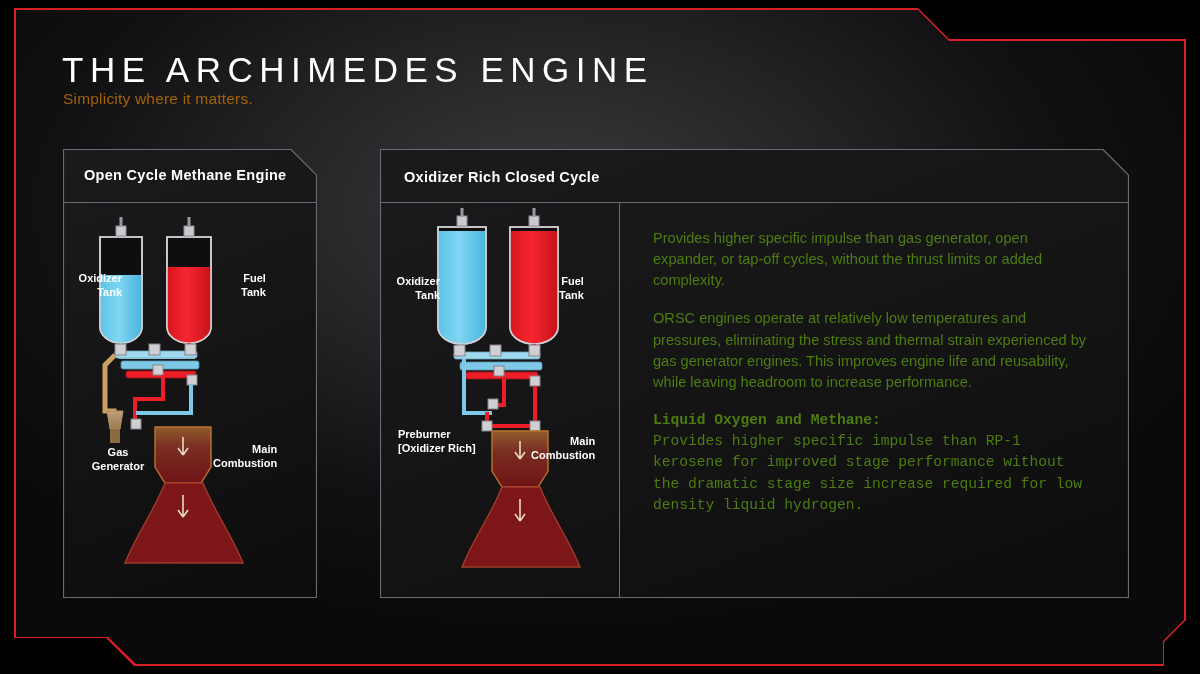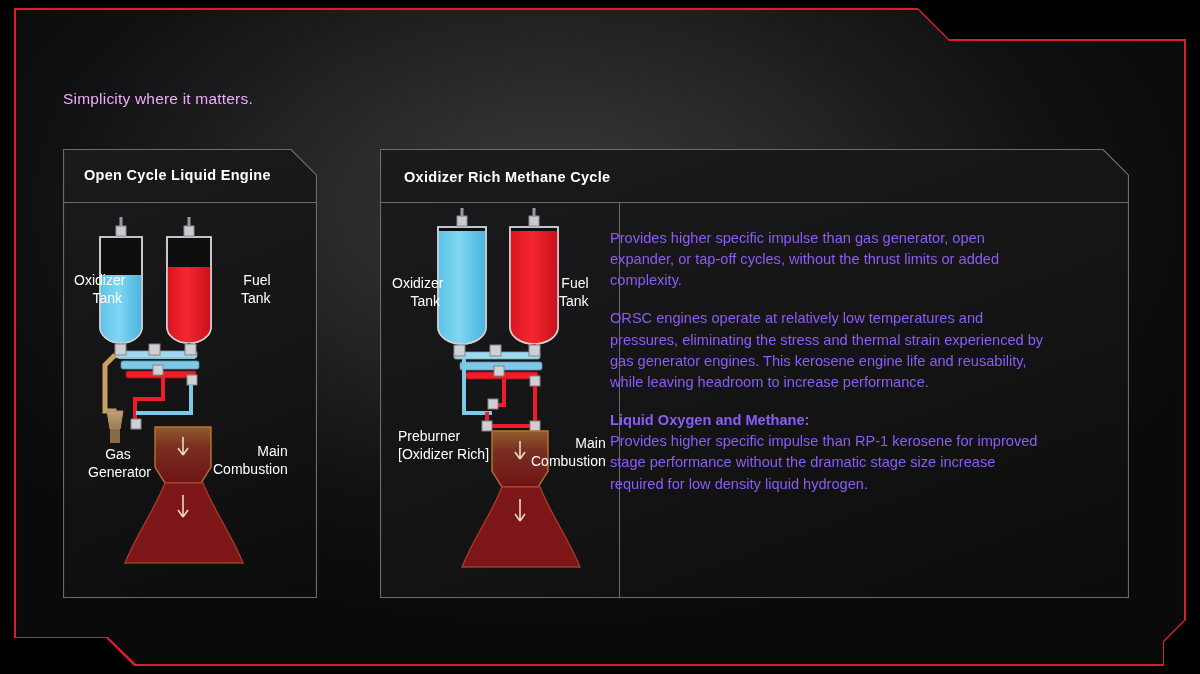--- a/index.html
+++ b/index.html
@@ -46,21 +46,21 @@
     color: #ffffff;
     font-size: 35px;
     letter-spacing: 6.5px;
     font-weight: 400;
     white-space: nowrap;
   }
   .subtitle {
     position: absolute;
     left: 63px;
     top: 90px;
-    color: #f0abfc;
+    color: #a16207;
     font-size: 15.5px;
     letter-spacing: 0.2px;
   }
   
   .panel {
     position: absolute;
     background: linear-gradient(160deg, #181819 0%, #121213 55%, #0d0d0e 100%);
     border: 1px solid #6a6a70;
   }
   .panel-left {
@@ -119,59 +119,60 @@
     left: 619px;
     top: 203px;
     width: 1px;
     height: 395px;
     background: #6a6a70;
   }
 
   
   .text-col {
     position: absolute;
-    left: 610px;
+    left: 653px;
     top: 228px;
     width: 440px;
-    color: #8b5cf6;
+    color: #4d7c0f;
     font-size: 14.6px;
     line-height: 1.45;
   }
   .text-col p { margin: 0 0 17px 0; }
-  .text-col p:last-child { margin-bottom: 0; }
+  .text-col p:last-child { margin-bottom: 0; font-family: Liberation Mono, monospace; }
   .text-col .bold-lead { font-weight: bold; display: block; }
 
   
   .diagram { position: absolute; }
   .dlabel {
     position: absolute;
     color: #ffffff;
-    font-size: 14px;
-    font-weight: normal;
+    font-size: 11px;
+    font-weight: bold;
     line-height: 1.25;
     white-space: nowrap;
   }
   .dlabel.right { text-align: right; }
   .dlabel.left { text-align: right; }
 </style>
 </head>
 <body>
 
 <div class="slide">
 
   <div class="frame-outer"></div>
   <div class="frame-inner"></div>
 
+  <div class="title">THE ARCHIMEDES ENGINE</div>
   <div class="subtitle">Simplicity where it matters.</div>
 
   <div class="panel panel-left"></div>
   <svg class="panel-left-border" viewBox="0 0 254 449">
     <polygon points="0.5,0.5 228,0.5 253.5,26 253.5,448.5 0.5,448.5" fill="none" stroke="#6a6a70" stroke-width="1.2"></polygon>
   </svg>
-  <div class="panel-header hdr-left">Open Cycle Liquid Engine</div>
+  <div class="panel-header hdr-left">Open Cycle Methane Engine</div>
   <div class="divider div-left"></div>
 
   <svg class="diagram" style="left:63px; top:205px; width:254px; height:385px;" viewBox="0 0 254 385">
     <defs>
       <linearGradient id="oxGradL" x1="0" y1="0" x2="1" y2="0">
         <stop offset="0%" stop-color="#5cc3e8"></stop>
           <stop offset="45%" stop-color="#7fd6f2"></stop>
           <stop offset="100%" stop-color="#49b4dd"></stop>
       </linearGradient>
       <linearGradient id="fuGradL" x1="0" y1="0" x2="1" y2="0">
@@ -230,21 +231,21 @@
 
   <div class="dlabel left" style="left:74px; top:272px; width:48px;">Oxidizer<br>Tank</div>
   <div class="dlabel right" style="left:241px; top:272px;">Fuel<br>Tank</div>
   <div class="dlabel" style="left:88px; top:446px; text-align:center; width:60px;">Gas<br>Generator</div>
   <div class="dlabel right" style="left:213px; top:443px;">Main<br>Combustion</div>
 
   <div class="panel panel-right"></div>
   <svg class="panel-right-border" viewBox="0 0 749 449">
     <polygon points="0.5,0.5 723,0.5 748.5,26 748.5,448.5 0.5,448.5" fill="none" stroke="#6a6a70" stroke-width="1.2"></polygon>
   </svg>
-  <div class="panel-header hdr-right">Oxidizer Rich Methane Cycle</div>
+  <div class="panel-header hdr-right">Oxidizer Rich Closed Cycle</div>
   <div class="divider div-right"></div>
   <div class="vdiv-right"></div>
 
   <svg class="diagram" style="left:380px; top:205px; width:239px; height:385px;" viewBox="0 0 239 385">
     <defs>
       <linearGradient id="oxGradR" x1="0" y1="0" x2="1" y2="0">
         <stop offset="0%" stop-color="#5cc3e8"></stop>
           <stop offset="45%" stop-color="#7fd6f2"></stop>
           <stop offset="100%" stop-color="#49b4dd"></stop>
       </linearGradient>
@@ -296,20 +297,20 @@
     <path d="M140,294 v22 M140,316 l-5,-7 M140,316 l5,-7" stroke="#e8d9c7" stroke-width="1.6" fill="none"></path>
   </svg>
 
   <div class="dlabel left" style="left:392px; top:275px; width:48px;">Oxidizer<br>Tank</div>
   <div class="dlabel right" style="left:559px; top:275px;">Fuel<br>Tank</div>
   <div class="dlabel" style="left:398px; top:428px; width:80px; text-align:left;">Preburner<br>[Oxidizer Rich]</div>
   <div class="dlabel right" style="left:531px; top:435px;">Main<br>Combustion</div>
 
   <div class="text-col">
     <p>Provides higher specific impulse than gas generator, open expander, or tap-off cycles, without the thrust limits or added complexity.</p>
-    <p>ORSC engines operate at relatively low temperatures and pressures, eliminating the stress and thermal strain experienced by gas generator engines.  This kerosene engine life and reusability, while leaving headroom to increase performance.</p>
+    <p>ORSC engines operate at relatively low temperatures and pressures, eliminating the stress and thermal strain experienced by gas generator engines.  This improves engine life and reusability, while leaving headroom to increase performance.</p>
     <p>
       <span class="bold-lead">Liquid Oxygen and Methane:</span>
       <span>Provides higher specific impulse than RP-1 kerosene for improved stage performance without the dramatic stage size increase required for low density liquid hydrogen.</span>
     </p>
   </div>
 
 </div>
 
 </body></html>

